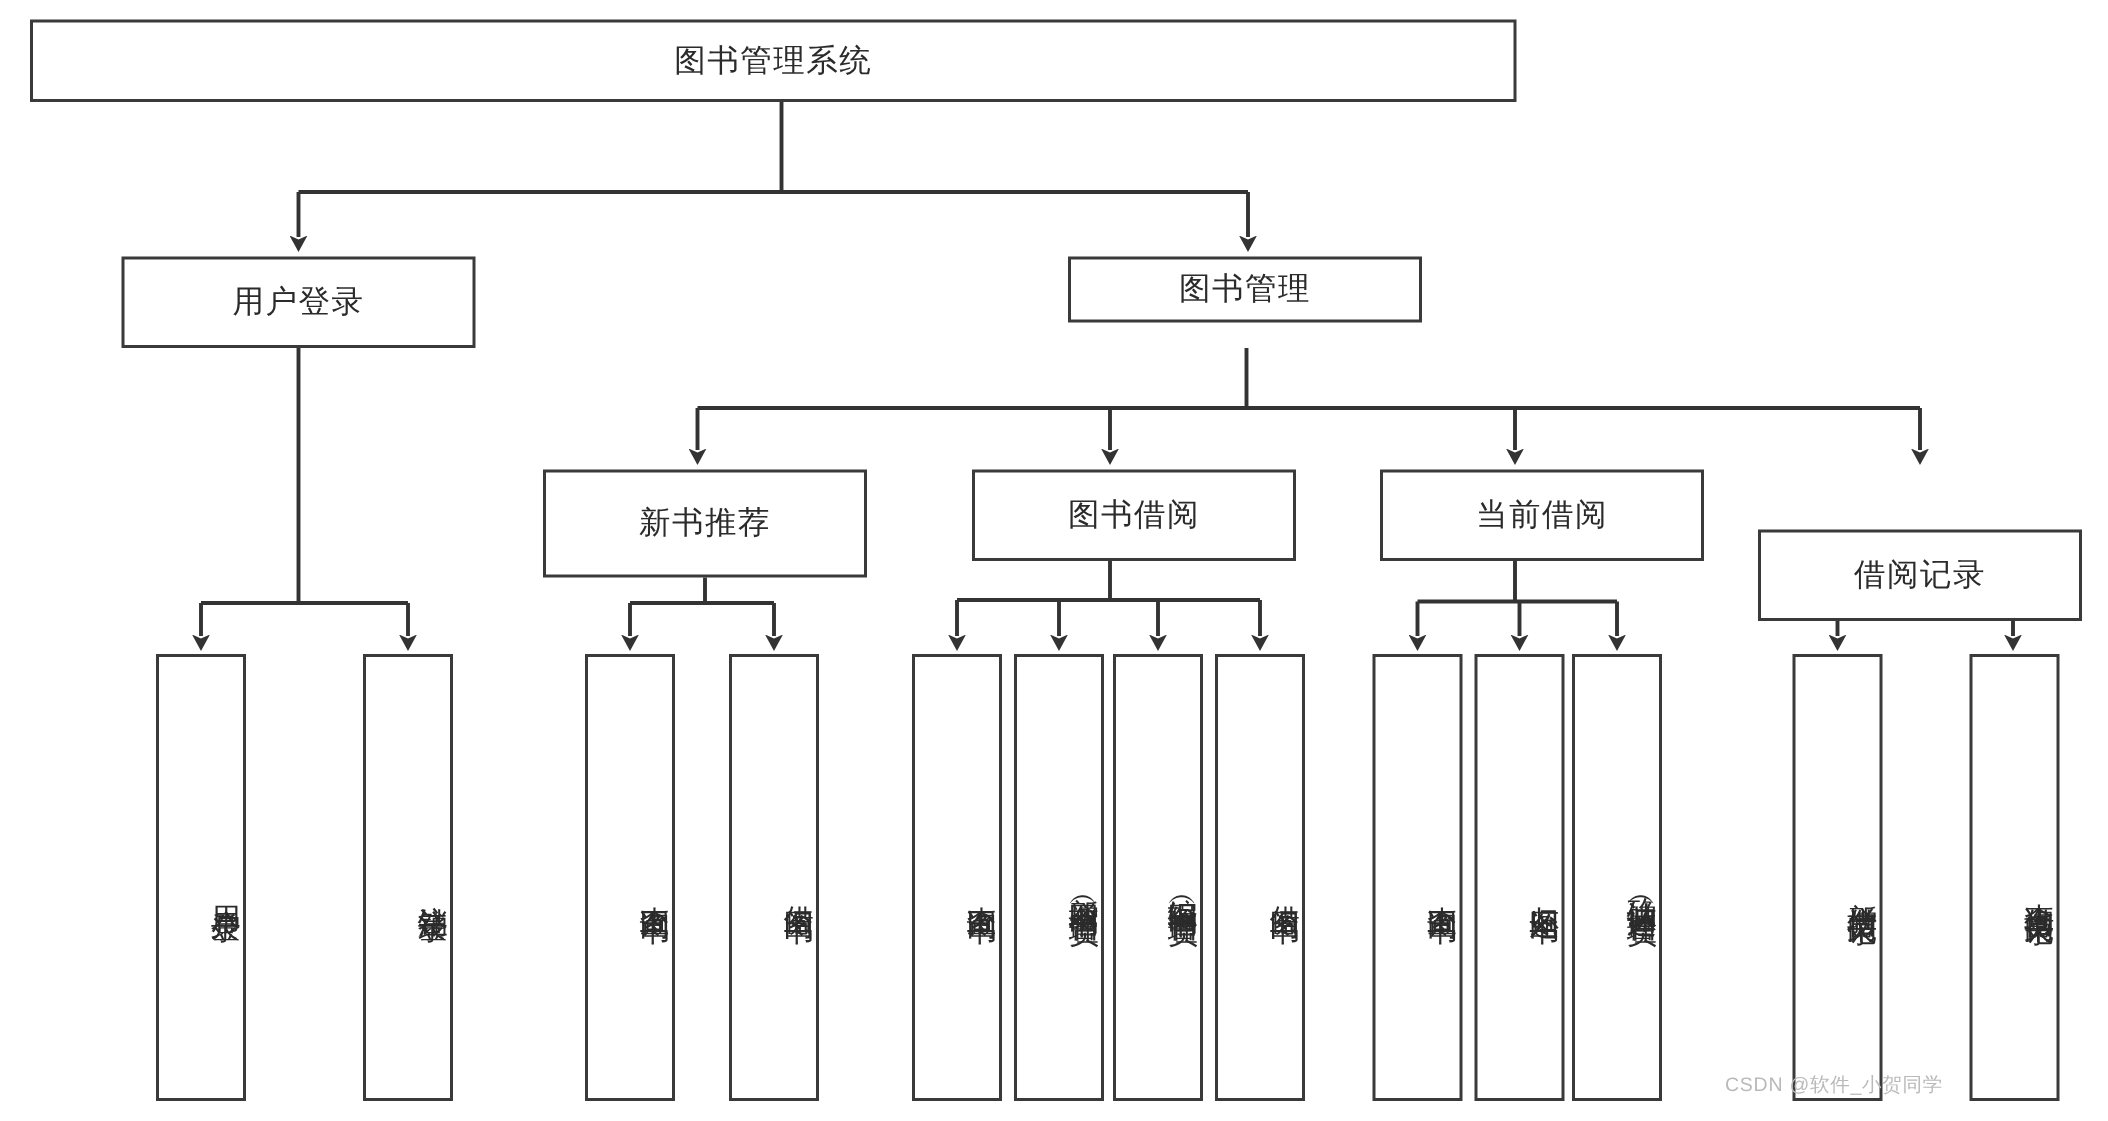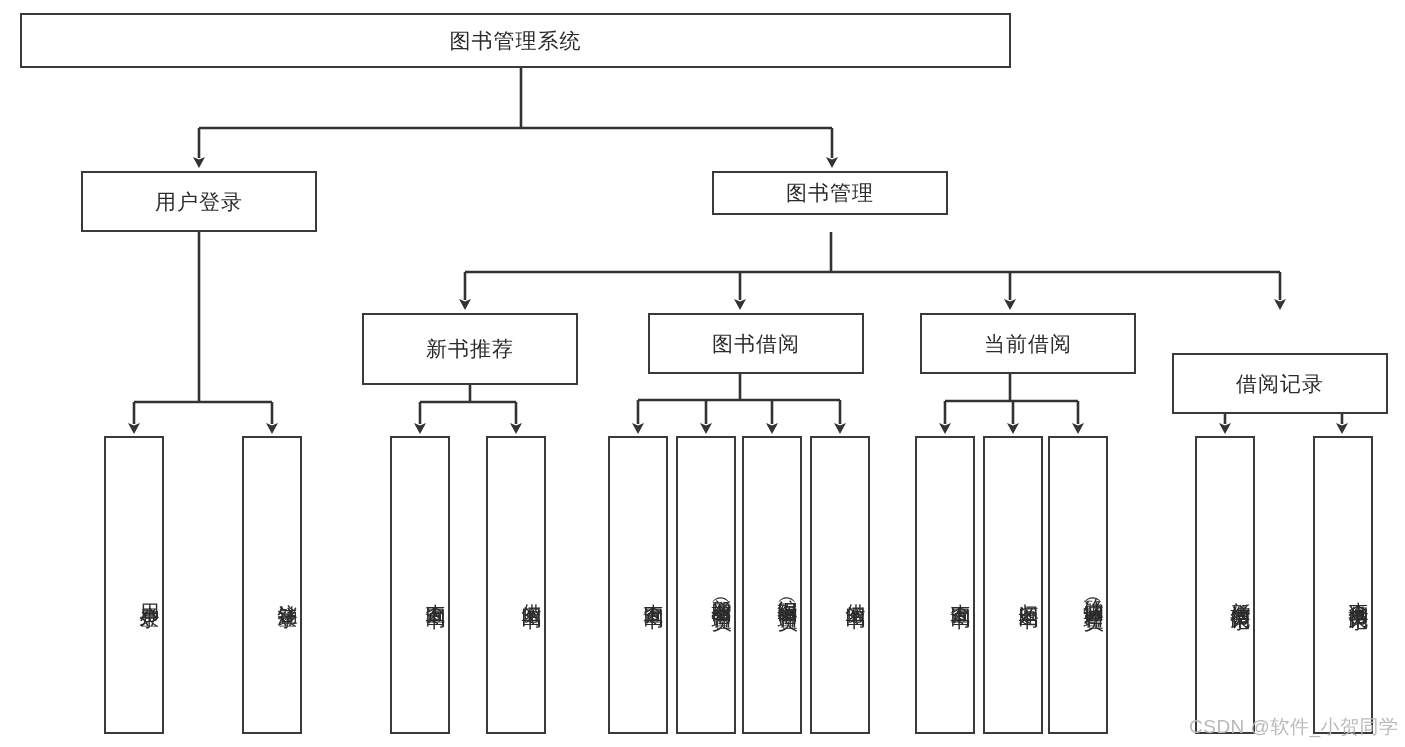--- a/index.html
+++ b/index.html
@@ -51,23 +51,23 @@
     justify-content: center;
     padding-top: 14px;
   }
   .node-v > span {
     writing-mode: vertical-rl;
     text-orientation: upright;
     display: block;
   }
   #watermark {
     position: absolute;
-    left: 1189px;
+    left: 1150px;
     top: 714px;
-    font-size: 19px;
+    font-size: 13px;
     color: #b9b9b9;
     white-space: nowrap;
     letter-spacing: 0.5px;
   }
 </style>
 </head>
 <body>
 
 <div id="canvas">
 

